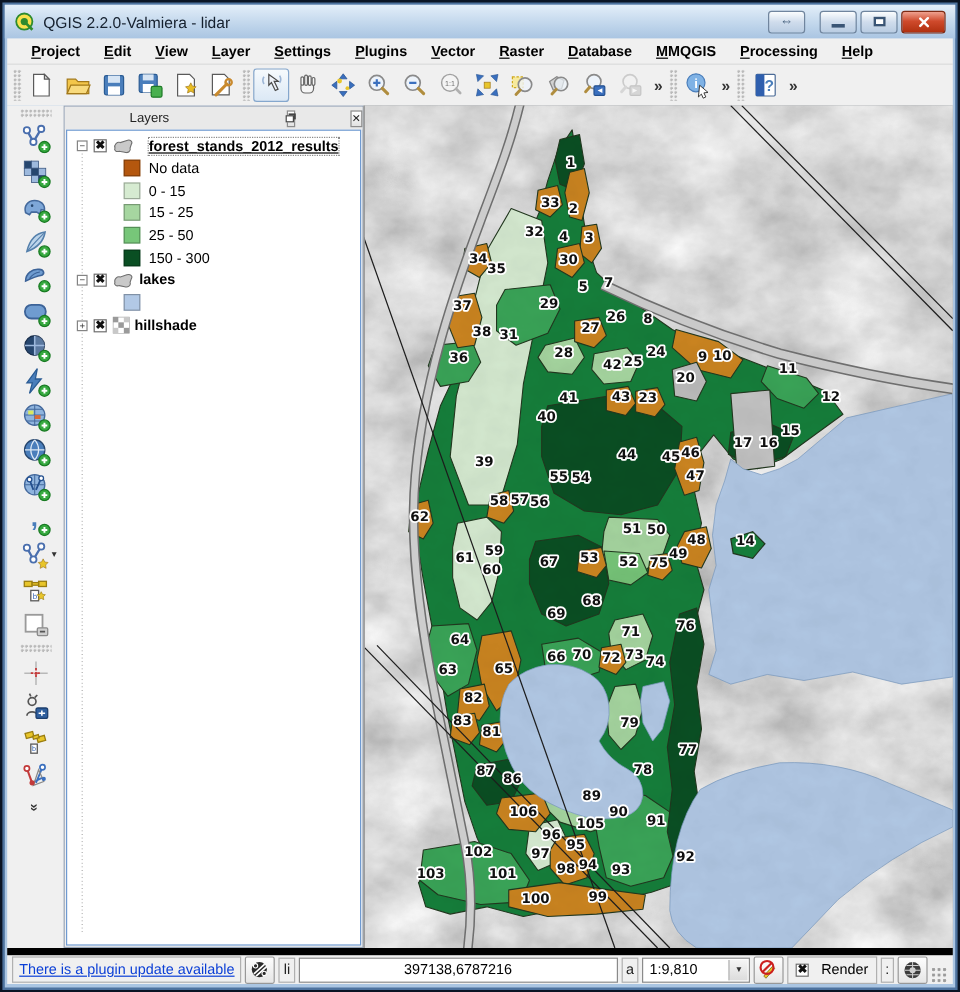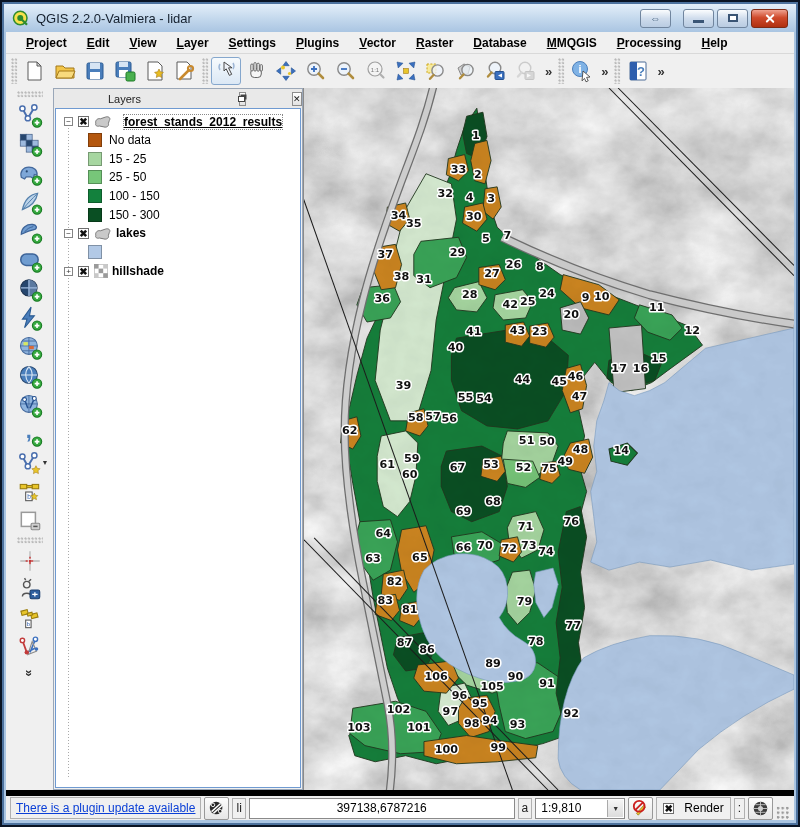--- a/index.html
+++ b/index.html
@@ -57,21 +57,21 @@
   .tree-guide{position:absolute;left:12px;top:10px;bottom:10px;width:1px;
     background:linear-gradient(#aaa 1px,transparent 1px) 0 0/1px 3px;}
   .trow{display:flex;align-items:center;height:19px;position:relative;}
   .expander{width:9px;height:9px;border:1px solid #848484;background:#fff;font-size:8px;line-height:7px;
     text-align:center;margin:0 5px 0 8px;color:#333;flex:none;}
   .cbx{width:11px;height:11px;border:1px solid #6e6e6e;background:#fff;font-size:10px;line-height:10px;
     text-align:center;margin-right:5px;color:#111;flex:none;font-weight:bold;}
   .licon{margin-right:4px;flex:none;display:flex;}
   .lname{font-weight:bold;font-size:12px;color:#000;white-space:nowrap;}
   .lname.active{text-decoration:underline;outline:1px dotted #888;margin-left:8px;}
-  .leg-row{display:flex;align-items:center;height:18.6px;margin-left:32px;}
+  .leg-row{display:flex;align-items:center;height:18.6px;padding-left:47px;}
   .leg-swatch{width:14px;height:14px;margin-right:7px;border:1px solid rgba(0,0,0,.28);flex:none;}
   .leg-label{font-size:12px;color:#000;}
   
   .map-canvas{flex:1;position:relative;background:#9a9a9a;border-left:1px solid #8a8a8a;}
   .map-canvas svg{position:absolute;inset:0;}
   #map-labels text{font-family:"DejaVu Sans",sans-serif;font-size:11px;font-weight:bold;fill:#101010;
     stroke:#ffffff;stroke-width:3px;paint-order:stroke;stroke-linejoin:round;text-anchor:middle;}
   
   .statusbar{position:absolute;left:6px;right:6px;bottom:7px;height:30px;background:#f0f0f0;
     display:flex;align-items:center;padding:0 4px;gap:3px;font-size:12px;border-top:6px solid #000000;}
@@ -491,30 +491,30 @@
               </svg>
           </span>
           <span class="lname active">forest_stands_2012_results</span>
         </div>
         <div id="legend-rows">
             <div class="leg-row">
               <div class="leg-swatch" style="background: rgb(180, 87, 14);"></div>
               <span class="leg-label">No data</span>
             </div>
             <div class="leg-row">
+              <div class="leg-swatch" style="background: rgb(214, 235, 209);"></div>
+              <span class="leg-label">0 - 15</span>
+            </div>
+            <div class="leg-row">
               <div class="leg-swatch" style="background: rgb(166, 214, 160);"></div>
               <span class="leg-label">15 - 25</span>
             </div>
             <div class="leg-row">
               <div class="leg-swatch" style="background: rgb(119, 198, 121);"></div>
               <span class="leg-label">25 - 50</span>
-            </div>
-            <div class="leg-row">
-              <div class="leg-swatch" style="background: rgb(19, 129, 61);"></div>
-              <span class="leg-label">100 - 150</span>
             </div>
             <div class="leg-row">
               <div class="leg-swatch" style="background: rgb(10, 79, 35);"></div>
               <span class="leg-label">150 - 300</span>
             </div>
           </div>
         <div class="trow">
           <div class="expander">−</div>
           <div class="cbx">✖</div>
           <span class="licon">

